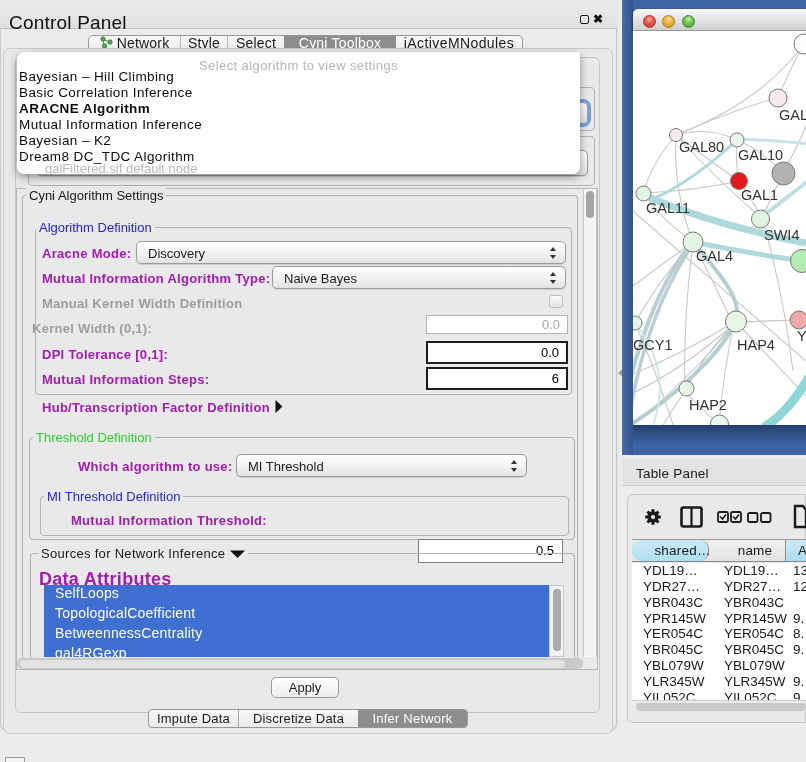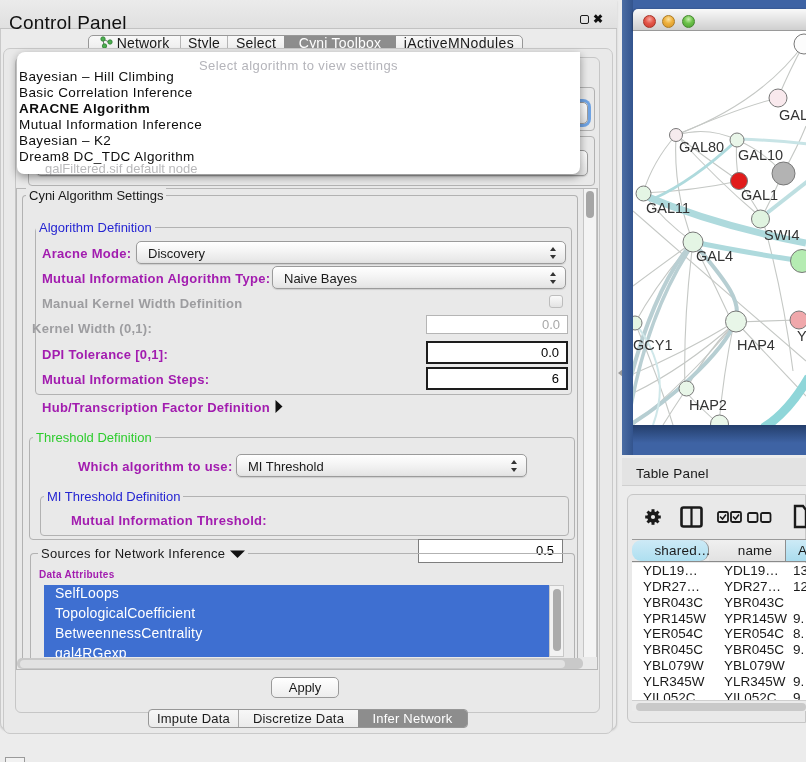--- a/index.html
+++ b/index.html
@@ -121,21 +121,21 @@
   <div class="gtitle" style="left:3px; color:#2525d2;">MI Threshold Definition</div>
 </div>
 <div class="lbl" style="left:48px; top:513px;padding-left:23px;">Mutual Information Threshold:</div>
 <div class="field" style="left:418px; top:507px; width:145px; height:24px; border:1.5px solid #7e7e7e; color:#000; padding:3px 8px 0 0;margin-top:32px;">0.5</div>
 
 <div class="group" style="left:30px; top:553px; width:545px; height:112px; border-bottom:none;">
   <div class="gtitle" style="left:7px; letter-spacing:0.3px;">Sources for Network Inference <svg width="15" height="8" viewBox="0 0 15 8" style="position:relative; top:0px; margin-left:1px;">
         <path d="M0 0.5 L15 0.5 L7.5 8 Z" fill="#111"></path>
       </svg></div>
 </div>
-<div class="lbl" style="left:39px; top:569px; font-size:10px;">Data Attributes</div>
+<div class="lbl" style="left:39px; top:569px; font-size:18px;">Data Attributes</div>
 <div class="abs" style="left:44px; top:585px; width:505px; height:72px; background:#3e6fd1; color:#fff; font-size:14px; padding-left:11px; letter-spacing:0.2px; overflow:hidden;">
 <div style="margin-top:-2px; line-height:20px;">SelfLoops<br>TopologicalCoefficient<br>BetweennessCentrality<br>gal4RGexp</div>
 </div>
 <div class="abs" style="left:549px; top:585px; width:15px; height:72px; background:#f2f2f2; border:1px solid #c8c8c8;">
   <div class="abs" style="left:2.5px; top:3px; width:8px; height:62px; background:#ababab; border-radius:4px;"></div>
 </div>
 
 <div class="abs" style="left:583px; top:189px; width:14px; height:468px; background:#f4f4f4; border-left:1px solid #c5c5c5; border-right:1px solid #c5c5c5;">
   <div class="abs" style="left:2px; top:2px; width:8px; height:27px; background:#a6a6a6; border-radius:4px;"></div>
 </div>

